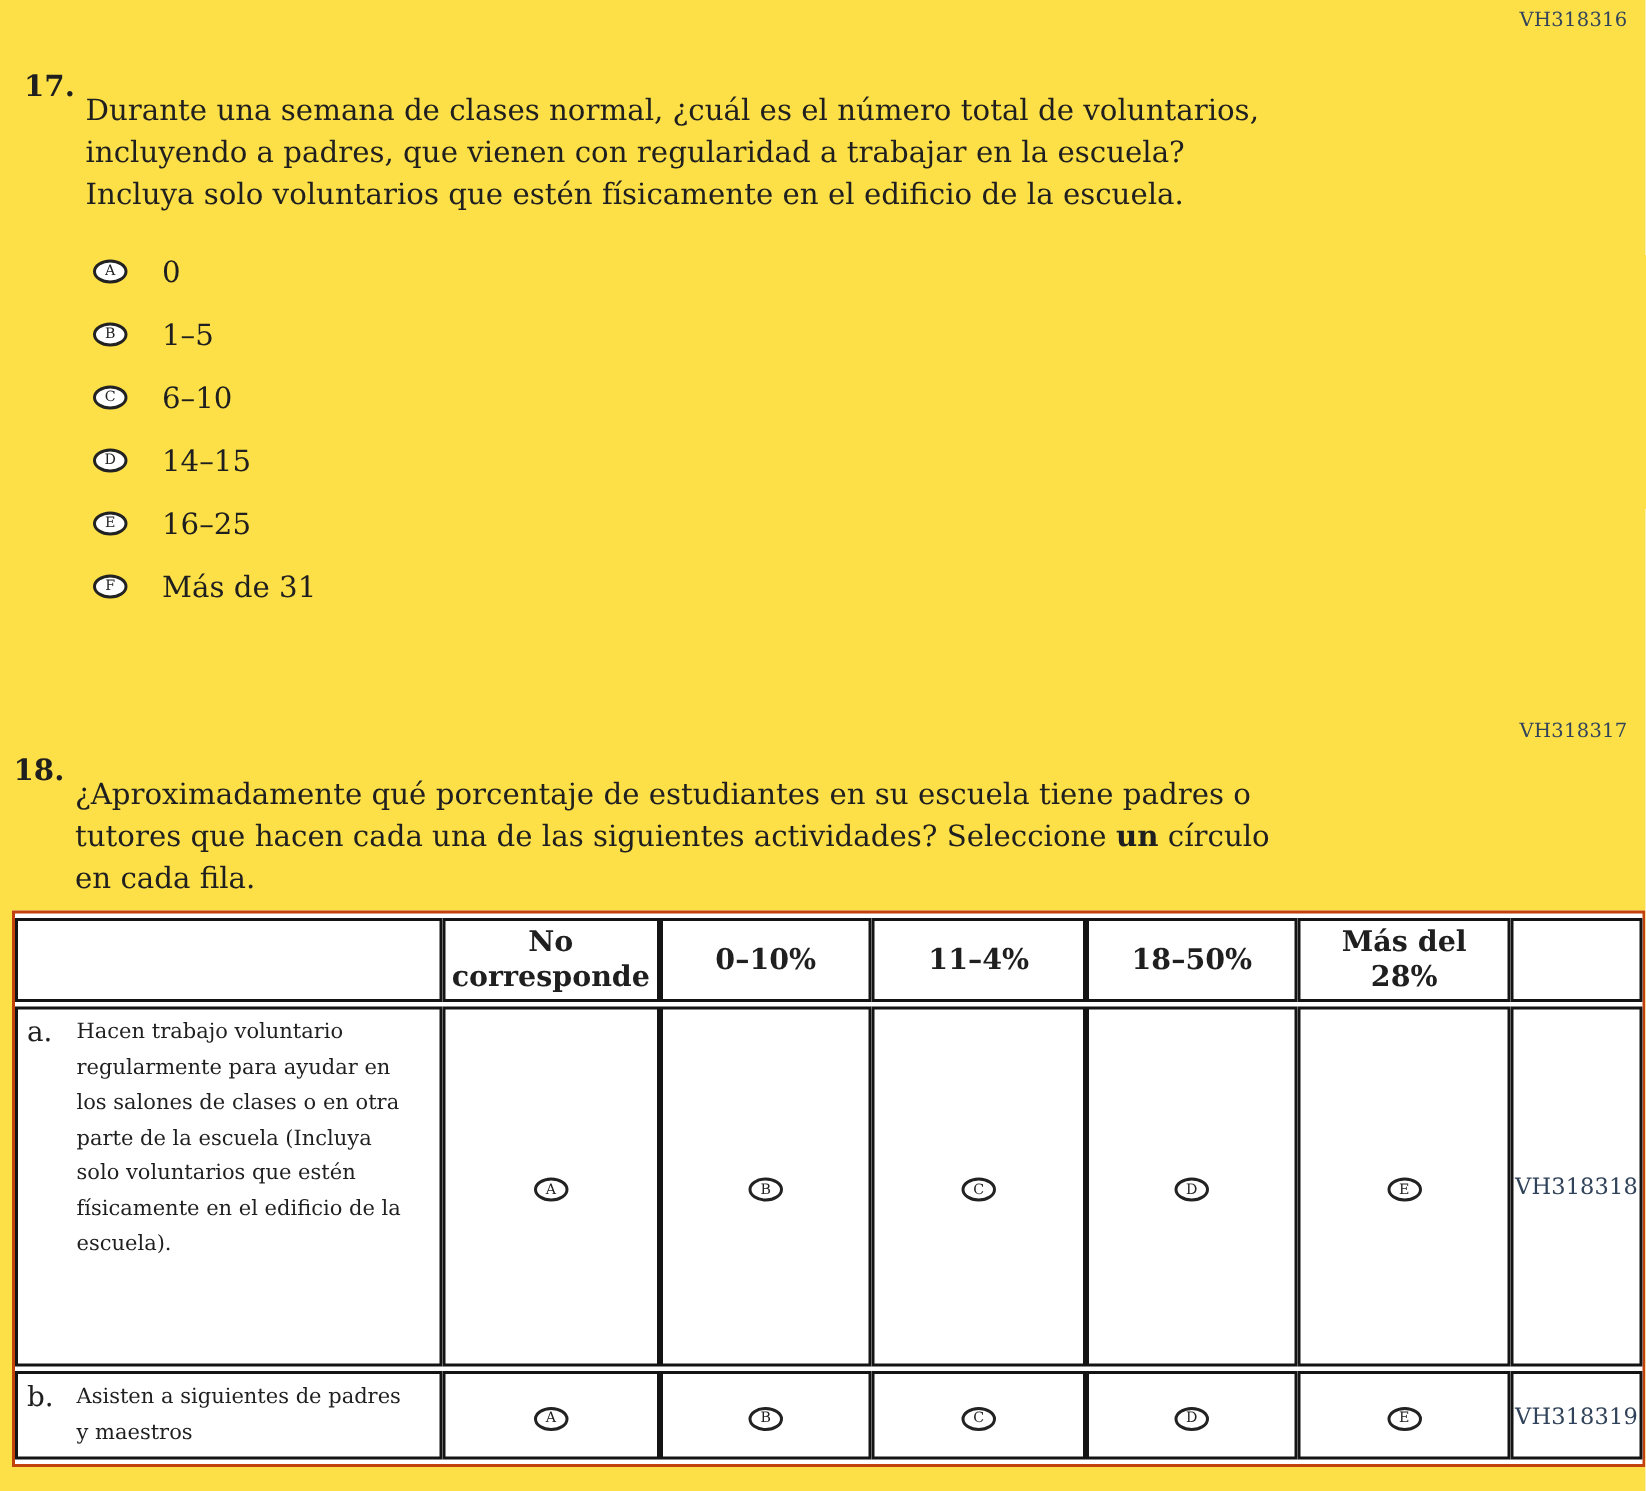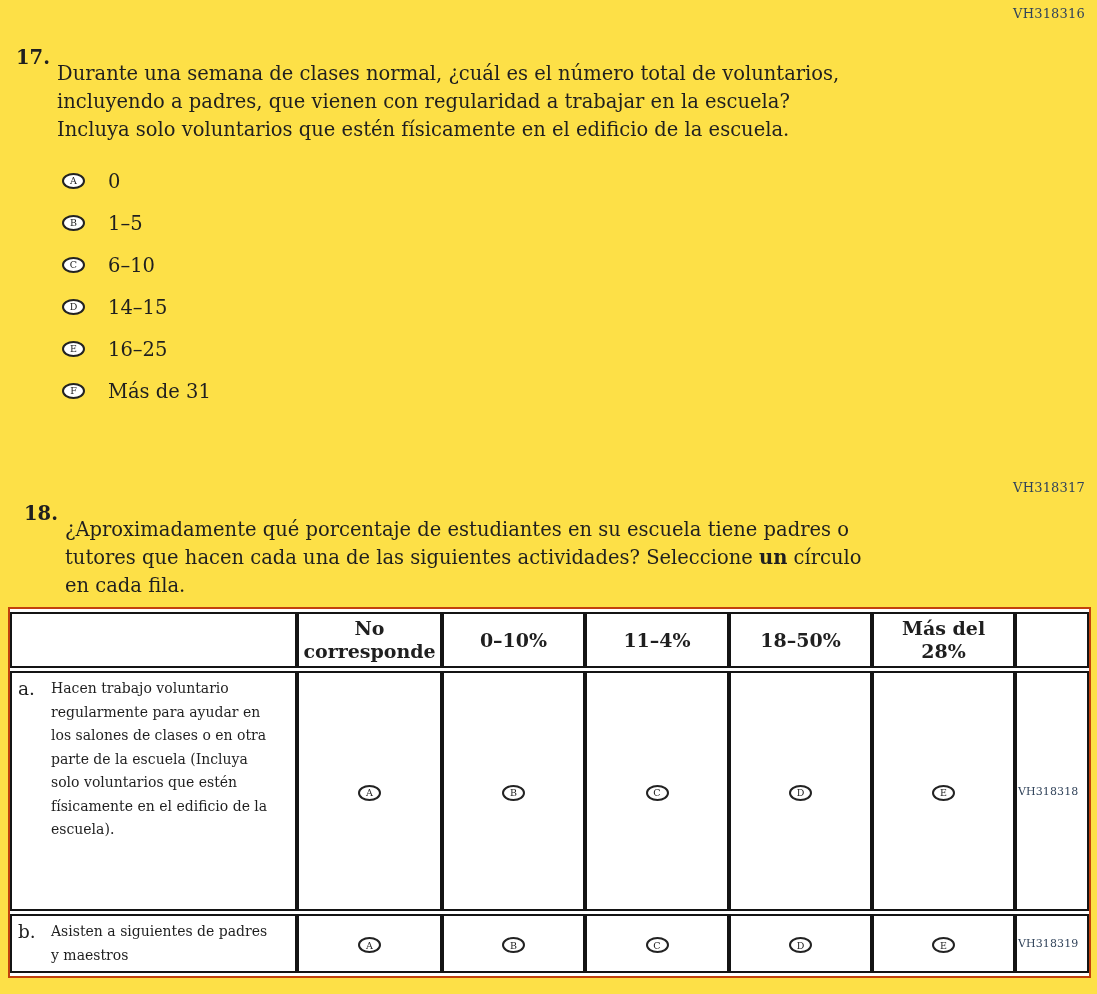--- a/index.html
+++ b/index.html
@@ -16,21 +16,21 @@
     position: absolute;
     font-size: 13px;
     color: #31435a;
     letter-spacing: 0.2px;
   }
   .vh-code.pos-q17 { top: 6px; right: 12px; }
   .vh-code.pos-q18 { top: 480px; right: 12px; }
 
   .question { position: absolute; display: flex; align-items: flex-start; }
   .q17 { top: 44px; left: 16px; width: 860px; }
-  .q18 { top: 500px; left: 24px; width: 880px; }
+  .q18 { top: 500px; left: 9px; width: 880px; }
   .q-number {
     flex: 0 0 41px;
     font-weight: bold;
     font-size: 19.5px;
     line-height: 28px;
   }
   .q-body { flex: 1; }
   .q-text { font-size: 19.5px; line-height: 28px; margin-top: 16px; }
   .q17 .q-text { max-width: 795px; }
   .q18 .q-text { max-width: 810px; }
@@ -88,23 +88,23 @@
     line-height: 23.5px;
   }
   .row-text {
     flex: 1;
     font-size: 14px;
     line-height: 23.5px;
     max-width: 222px;
   }
   td.bubble-cell { text-align: center; vertical-align: middle; }
   td.code-cell {
-    text-align: left;
+    text-align: right;
     vertical-align: middle;
-    font-size: 11px;
+    font-size: 15px;
     color: #31435a;
     padding: 0 1px;
     letter-spacing: 0.1px;
   }
 </style>
 </head>
 <body>
 
 <div class="page">
 

